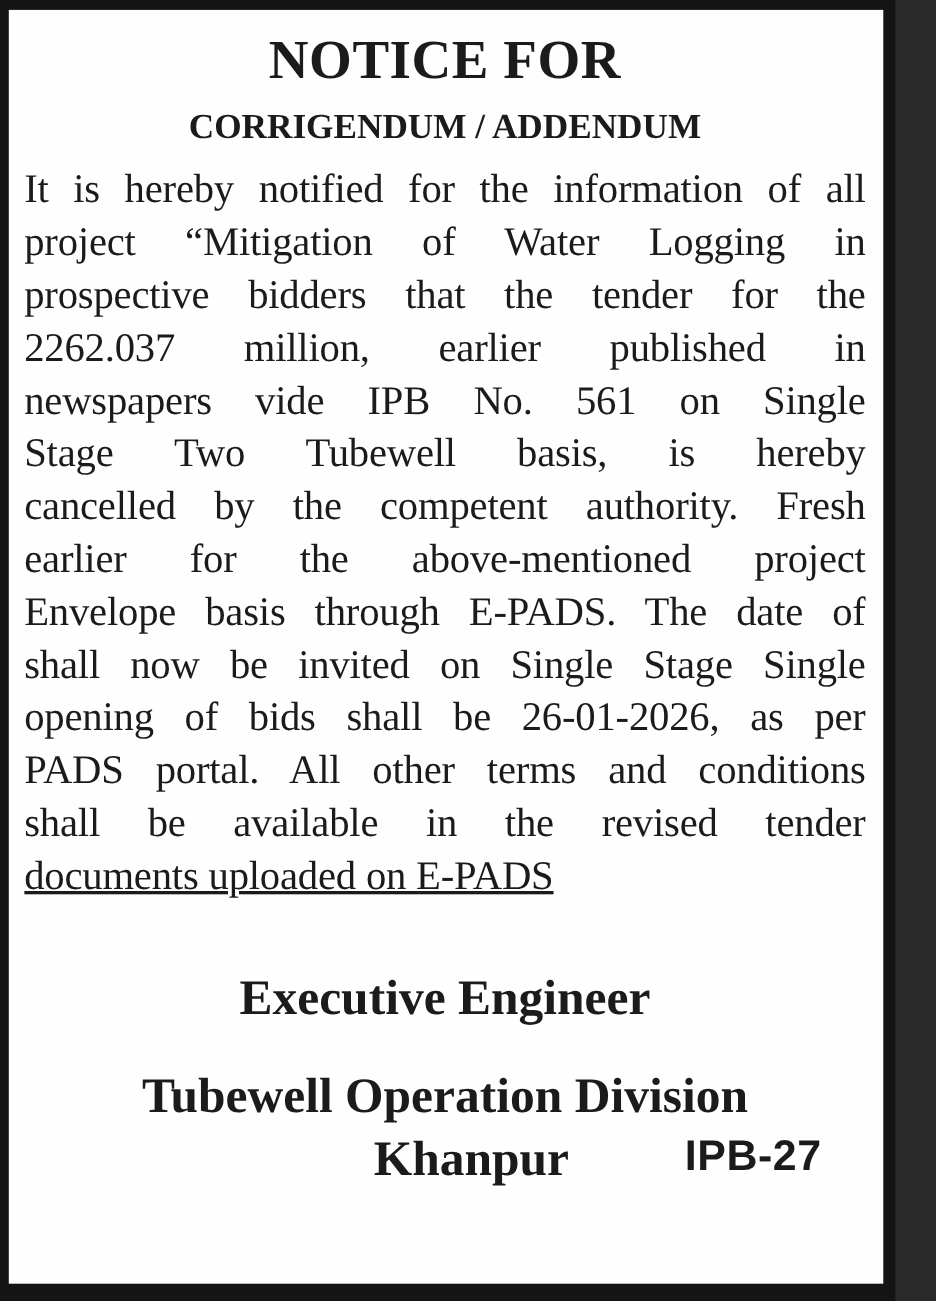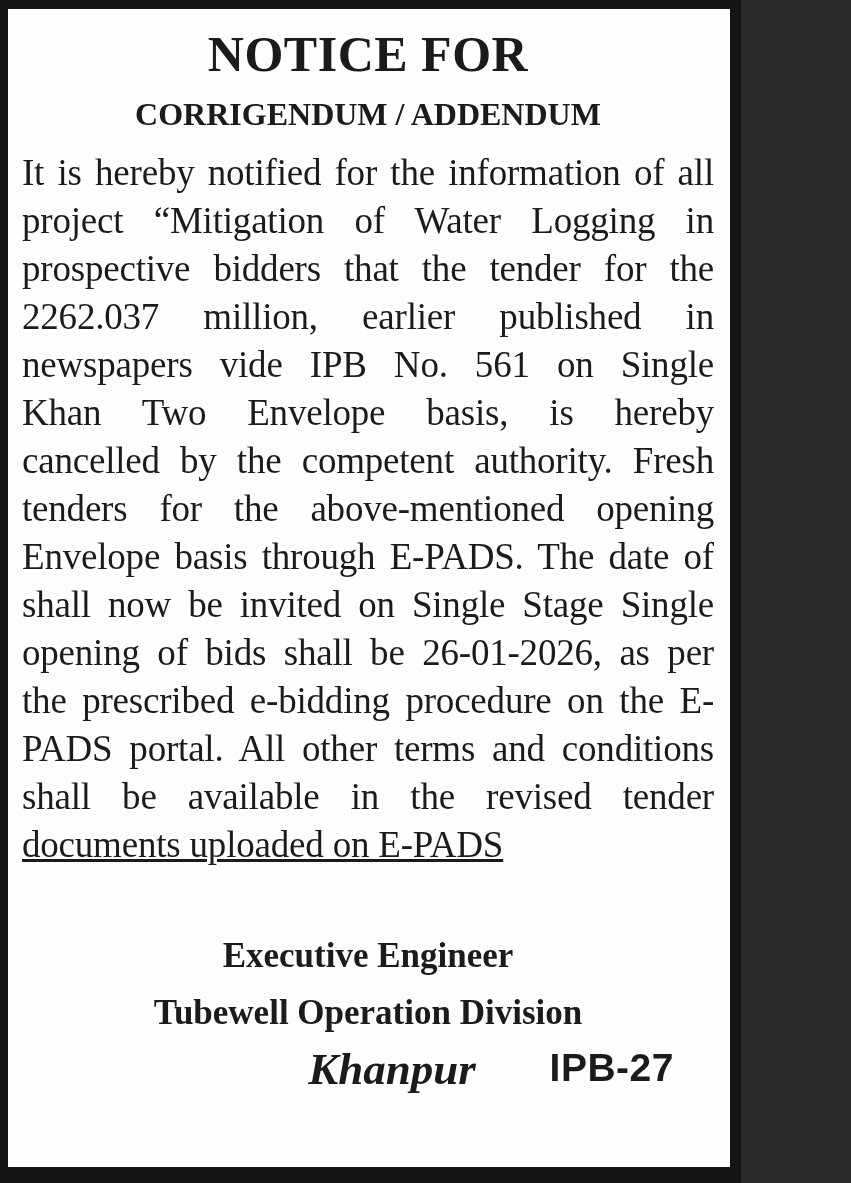--- a/index.html
+++ b/index.html
@@ -3,21 +3,21 @@
 <meta charset="utf-8">
 <style>
   html, body {
     margin: 0;
     padding: 0;
     background: #2a2a2a;
     font-family: "Liberation Serif", serif;
   }
   .page {
     position: relative;
-    width: 741px;
+    width: 814px;
     height: 1183px;
     box-sizing: border-box;
     background: #141414;              
     padding: 9px 11px 16px 8px;       
   }
   .paper {
     width: 100%;
     height: 100%;
     box-sizing: border-box;
     background: #fefefe;
@@ -57,33 +57,33 @@
   .bline.last {
     text-align-last: left;
     text-decoration: underline;
   }
   .signature {
     margin-top: 58px;
     text-align: center;
     font-weight: bold;
   }
   .sig-line {
-    font-size: 35px;
+    font-size: 45px;
     line-height: 57px;
     white-space: nowrap;
+    margin-top: 32px;
   }
   .sig-row {
     position: relative;
     font-size: 45px;
     line-height: 57px;
   }
   .sig-khanpur {
     display: inline-block;
     transform: translateX(24px);
-    font-style: italic;
   }
   .ref-badge {
     position: absolute;
     right: 40px;
     bottom: 2px;
     font-family: "Liberation Sans", sans-serif;
     font-weight: bold;
     font-size: 39px;
     letter-spacing: 0.5px;
   }
@@ -96,27 +96,26 @@
 
     <div class="title1">NOTICE FOR</div>
     <div class="title2">CORRIGENDUM / ADDENDUM</div>
 
     <div class="body-text">
       <div class="bline">It is hereby notified for the information of all</div>
       <div class="bline">project “Mitigation of Water Logging in</div>
       <div class="bline">prospective bidders that the tender for the</div>
       <div class="bline">2262.037 million, earlier published in</div>
       <div class="bline">newspapers vide IPB No. 561 on Single</div>
-      <div class="bline">Khan Two Envelope basis, is hereby</div>
+      <div class="bline">Stage Two Tubewell basis, is hereby</div>
       <div class="bline">cancelled by the competent authority. Fresh</div>
-      <div class="bline">tenders for the above-mentioned opening</div>
+      <div class="bline">earlier for the above-mentioned project</div>
       <div class="bline">Envelope basis through E-PADS. The date of</div>
       <div class="bline">shall now be invited on Single Stage Single</div>
       <div class="bline">opening of bids shall be 26-01-2026, as per</div>
-      <div class="bline">the prescribed e-bidding procedure on the E-</div>
       <div class="bline">PADS portal. All other terms and conditions</div>
       <div class="bline">shall be available in the revised tender</div>
       <div class="bline last">documents uploaded on E-PADS</div>
     </div>
 
     <div class="signature">
       <div class="sig-line">Executive Engineer</div>
       <div class="sig-line">Tubewell Operation Division</div>
       <div class="sig-row">
         <span class="sig-khanpur">Khanpur</span>

